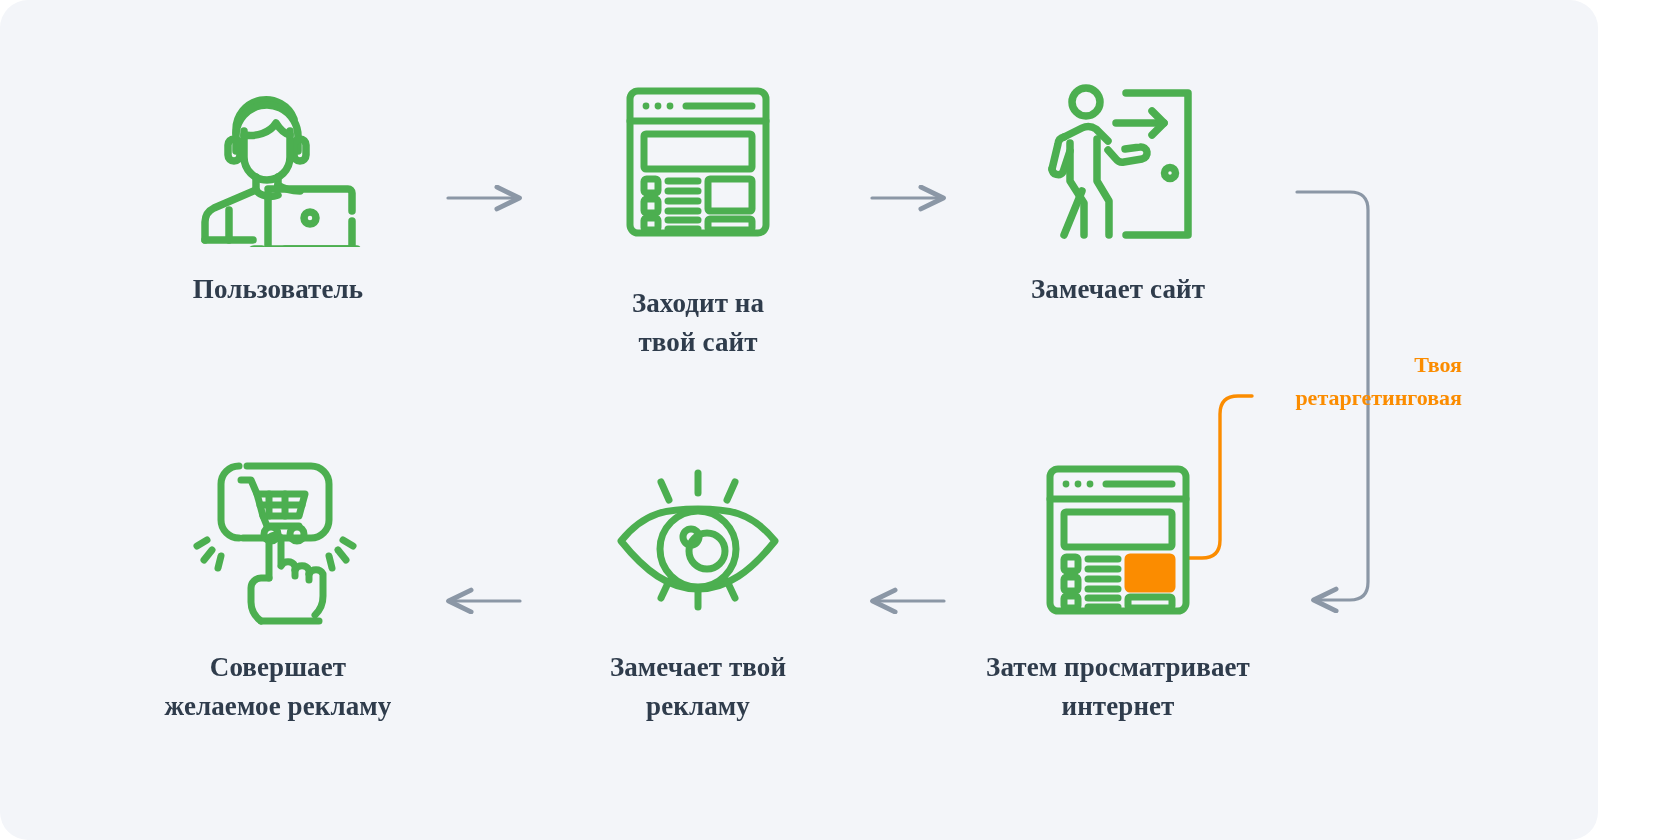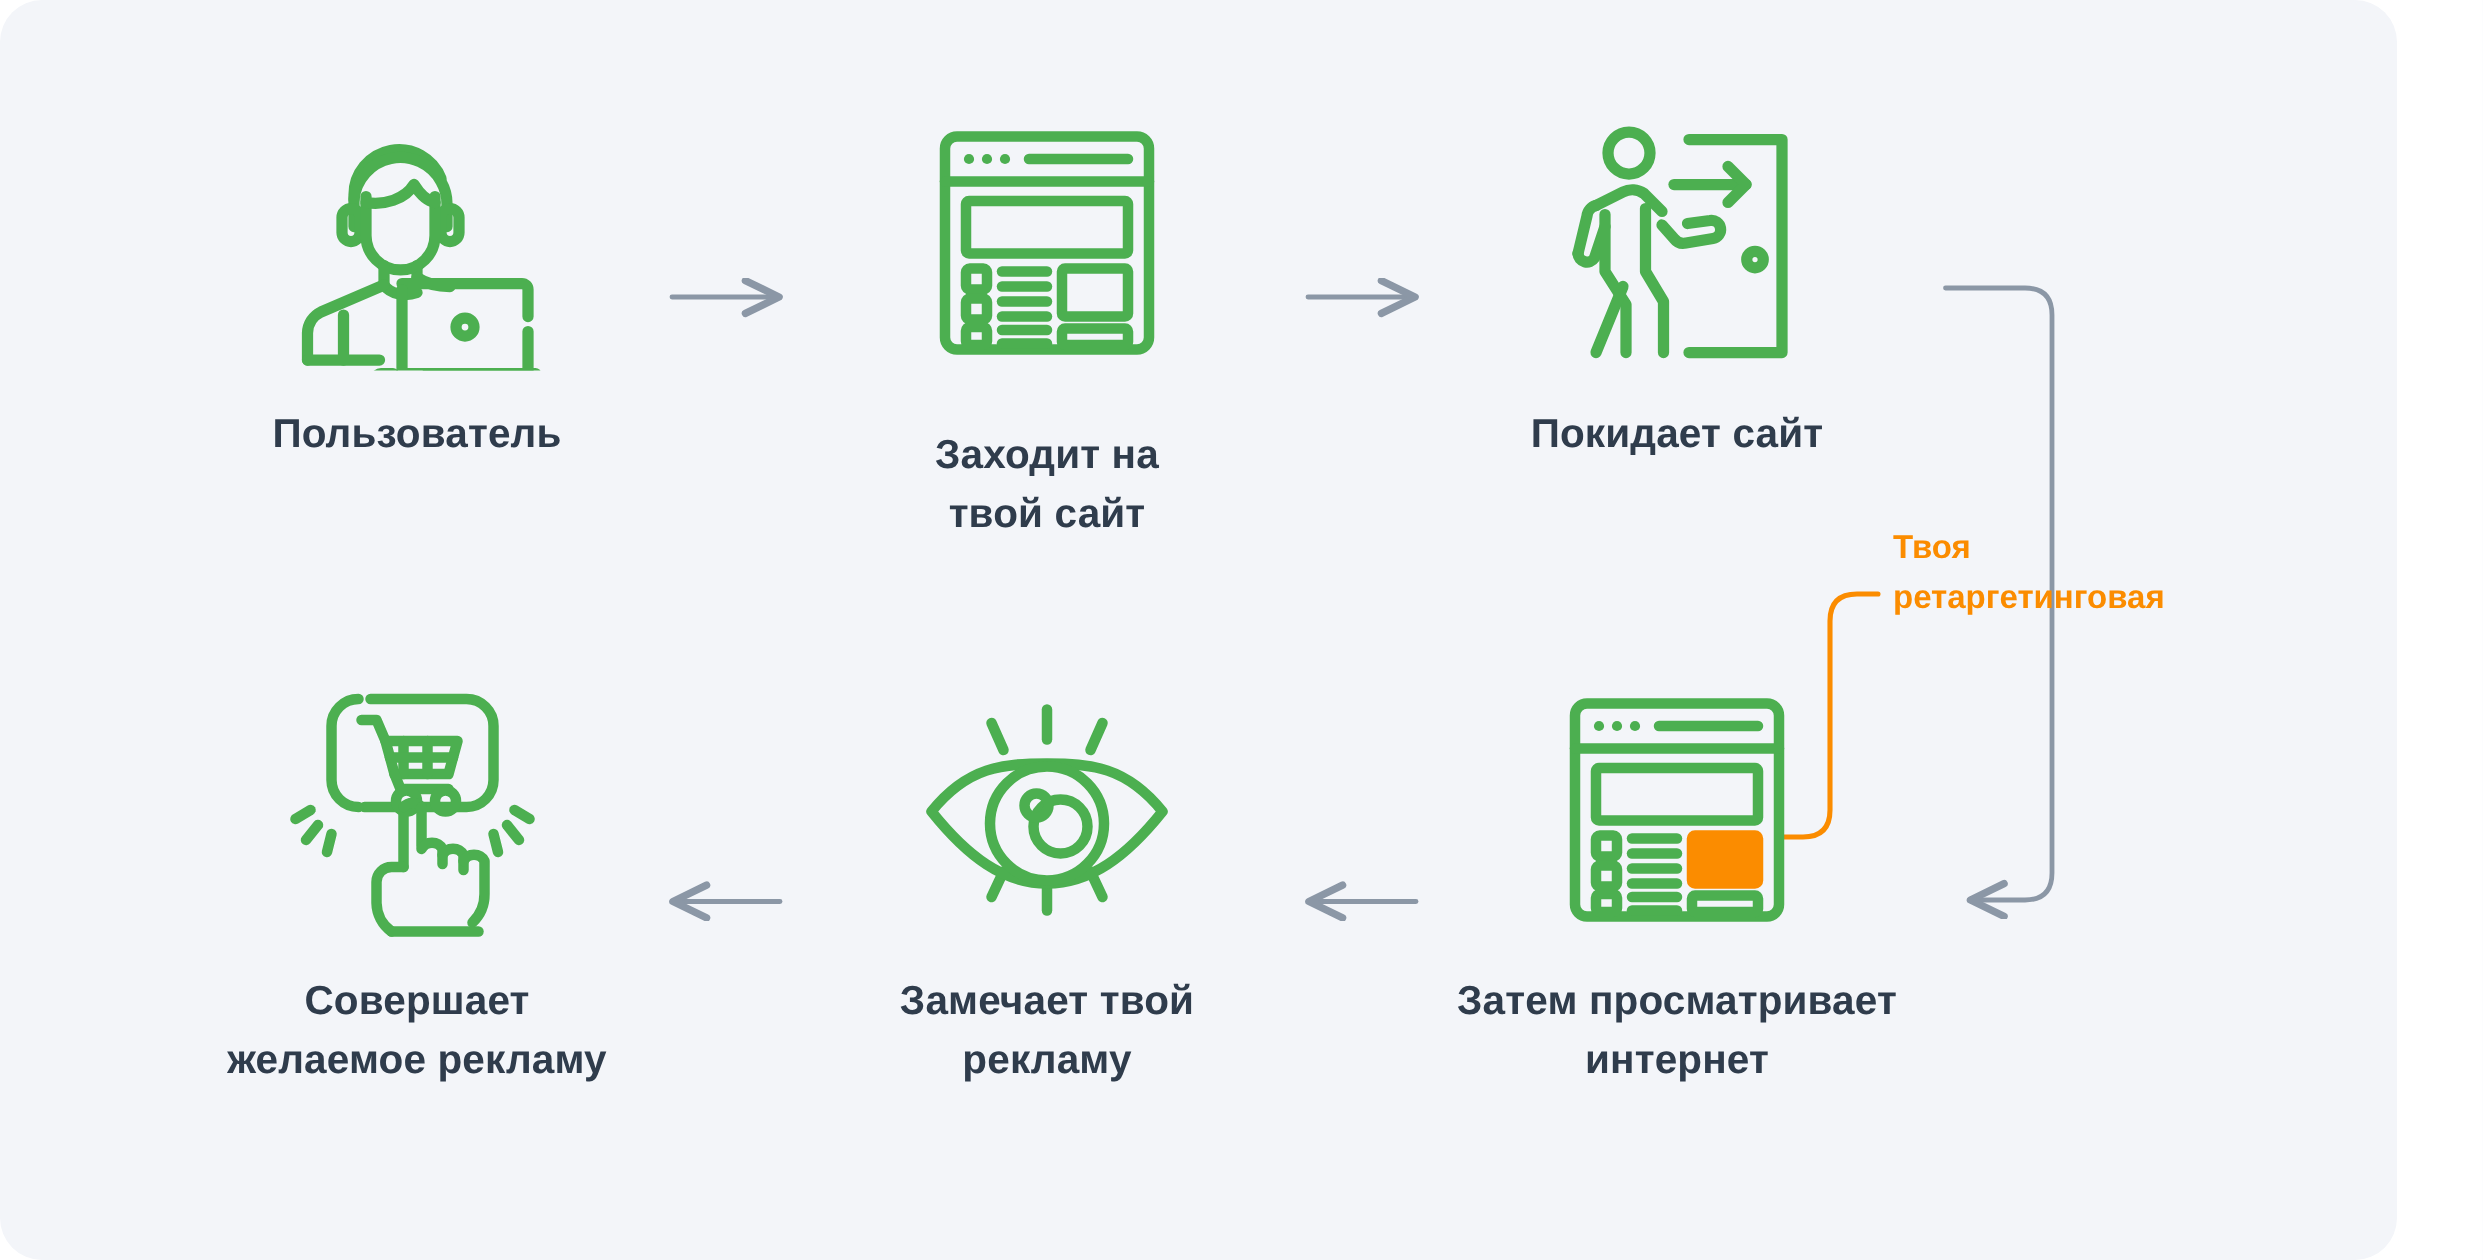--- a/index.html
+++ b/index.html
@@ -7,21 +7,21 @@
     padding: 0;
     background: #ffffff;
   }
   #canvas {
     position: relative;
     width: 1598px;
     height: 840px;
     background: #f3f5f9;
     border-radius: 28px;
     overflow: hidden;
-    font-family: Liberation Sans, sans-serif;
+    font-family: Liberation Serif, serif;
   }
   .node {
     position: absolute;
     width: 300px;
     text-align: center;
   }
   .node-icon {
     height: 180px;
     display: flex;
     align-items: center;
@@ -41,20 +41,21 @@
     top: 0;
     width: 1655px;
     height: 840px;
     pointer-events: none;
   }
   .ad-callout {
     position: absolute;
     left: 1262px;
     top: 348px;
     width: 200px;
+    text-align: right;
     color: #fb8c00;
     font-size: 22px;
     font-weight: 700;
     line-height: 1.5;
   }
 </style>
 </head>
 <body>
 
 <div id="canvas">
@@ -154,21 +155,21 @@
         <circle cx="56" cy="25" r="14"></circle>
         <path d="M34 60 L52 51 a14 14 0 0 1 14 1 l12 12"></path>
         <path d="M34 60 a8 8 0 0 0 -6 7 L22 92"></path>
         <path d="M22 92 a6 6 0 0 0 11 3 L40 74"></path>
         <path d="M78 73 l8 9 a8 8 0 0 0 8 3 l18 -3 a6 6 0 0 0 -2 -12 l-15 2"></path>
         <path d="M40 66 V104 l14 22 V158"></path>
         <path d="M67 62 V104 l12 20 V158"></path>
         <path d="M52 114 L34 158"></path>
       </svg>
     </div>
-    <div class="node-label">Покидает сайт</div>
+    <div class="node-label">Замечает сайт</div>
   </div>
 
   <div class="node" style="left:968px; top:450px;">
     <div class="node-icon">
       <svg width="176" height="170" viewBox="0 0 176 170" fill="none" stroke="#4caf50" stroke-width="7" stroke-linecap="round" stroke-linejoin="round">
         <rect x="20" y="14" width="136" height="142" rx="8"></rect>
         <path d="M20 44 H156"></path>
         <circle cx="36" cy="29" r="3.4" fill="#4caf50" stroke="none"></circle>
         <circle cx="48" cy="29" r="3.4" fill="#4caf50" stroke="none"></circle>
         <circle cx="60" cy="29" r="3.4" fill="#4caf50" stroke="none"></circle>

